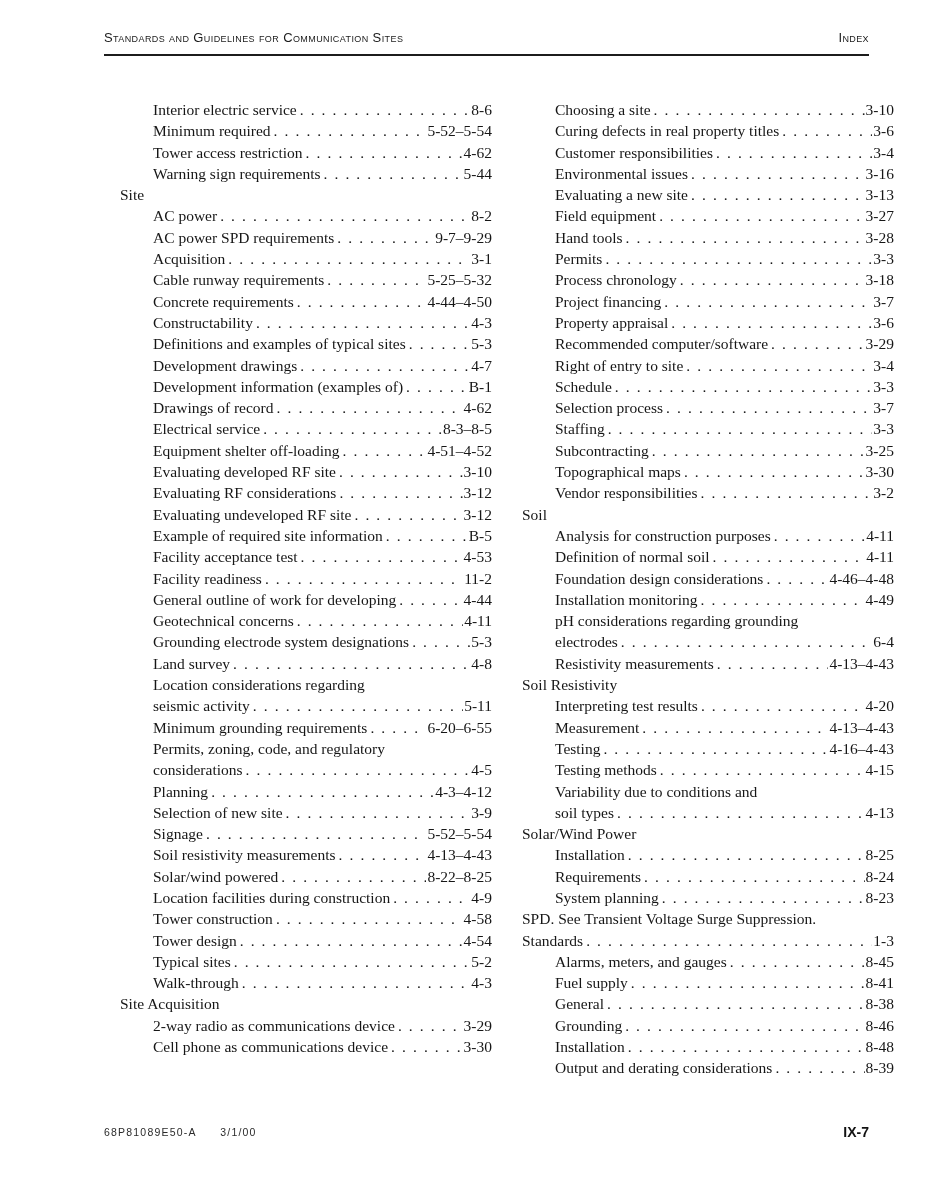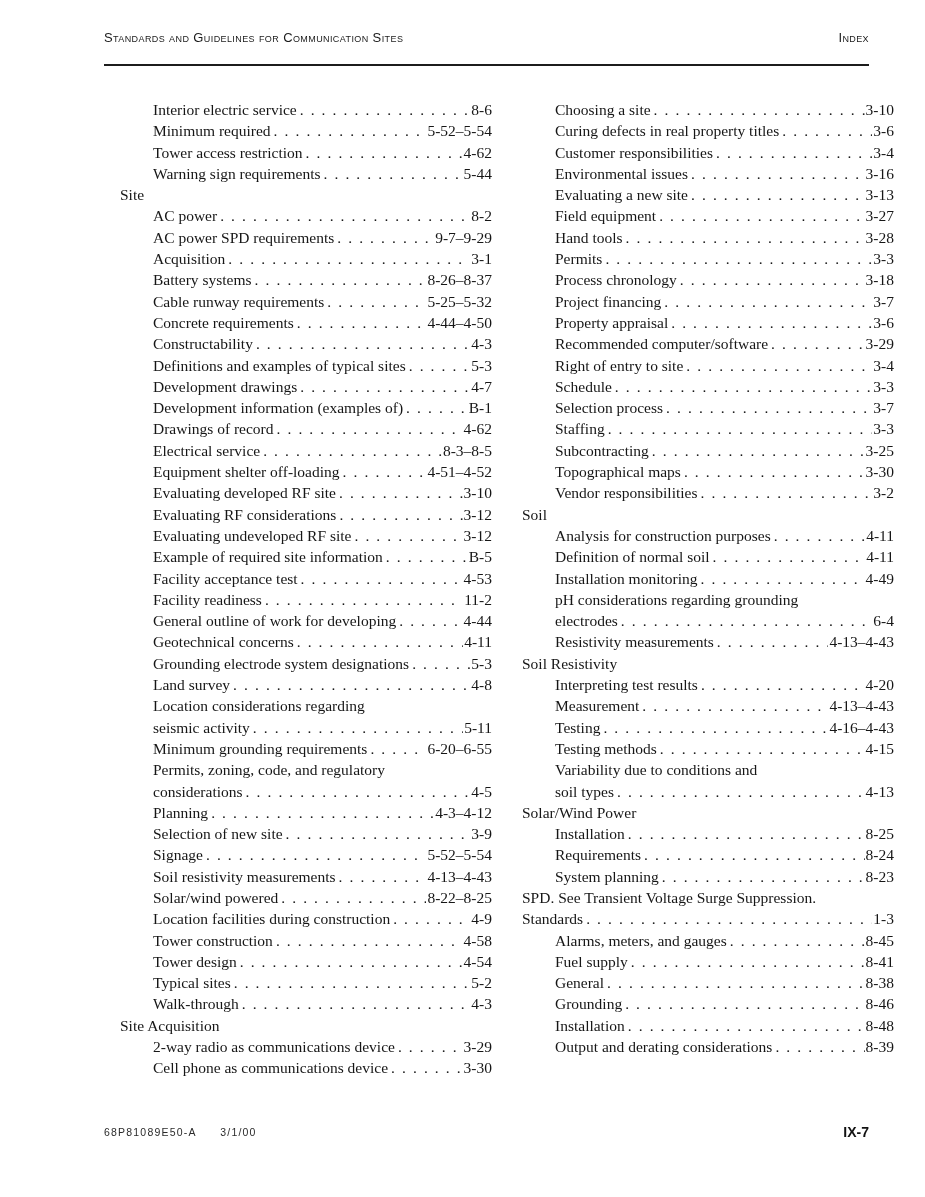--- a/index.html
+++ b/index.html
@@ -12,21 +12,21 @@
     overflow:hidden;
   }
   
   .header{
     position:absolute;left:104px;right:56px;top:30px;
     display:flex;justify-content:space-between;align-items:baseline;
     font-family:"Liberation Sans", sans-serif;
     font-variant:small-caps;
     font-size:13px;letter-spacing:.4px;color:#1a1a1a;
     border-bottom:2px solid #1c1c1c;
-    padding-bottom:19px;
+    padding-bottom:9px;
   }
   
   .columns{
     position:absolute;top:99px;left:120px;width:765px;
     display:flex;gap:30px;
   }
   .col{width:372px;font-size:15.5px;line-height:21.3px;}
   .row{display:flex;align-items:baseline;white-space:nowrap;}
   .row.indent{padding-left:33px;}
   .lbl{flex:0 0 auto;}
@@ -100,25 +100,20 @@
           <span class="lbl">AC power SPD requirements</span>
           <span class="leader"></span>
           <span class="pg">9-7–9-29</span>
         </div>
         <div class="row indent">
           <span class="lbl">Acquisition</span>
           <span class="leader"></span>
           <span class="pg">3-1</span>
         </div>
         <div class="row indent">
-          <span class="lbl">Battery systems</span>
-          <span class="leader"></span>
-          <span class="pg">8-26–8-37</span>
-        </div>
-        <div class="row indent">
           <span class="lbl">Cable runway requirements</span>
           <span class="leader"></span>
           <span class="pg">5-25–5-32</span>
         </div>
         <div class="row indent">
           <span class="lbl">Concrete requirements</span>
           <span class="leader"></span>
           <span class="pg">4-44–4-50</span>
         </div>
         <div class="row indent">
@@ -392,20 +387,25 @@
         </div>
         <div class="row indent">
           <span class="lbl">Analysis for construction purposes</span>
           <span class="leader"></span>
           <span class="pg">4-11</span>
         </div>
         <div class="row indent">
           <span class="lbl">Definition of normal soil</span>
           <span class="leader"></span>
           <span class="pg">4-11</span>
+        </div>
+        <div class="row indent">
+          <span class="lbl">Foundation design considerations</span>
+          <span class="leader"></span>
+          <span class="pg">4-46–4-48</span>
         </div>
         <div class="row indent">
           <span class="lbl">Installation monitoring</span>
           <span class="leader"></span>
           <span class="pg">4-49</span>
         </div>
         <div class="row indent">
           <span class="lbl">pH considerations regarding grounding</span>
         </div>
         <div class="row indent">

